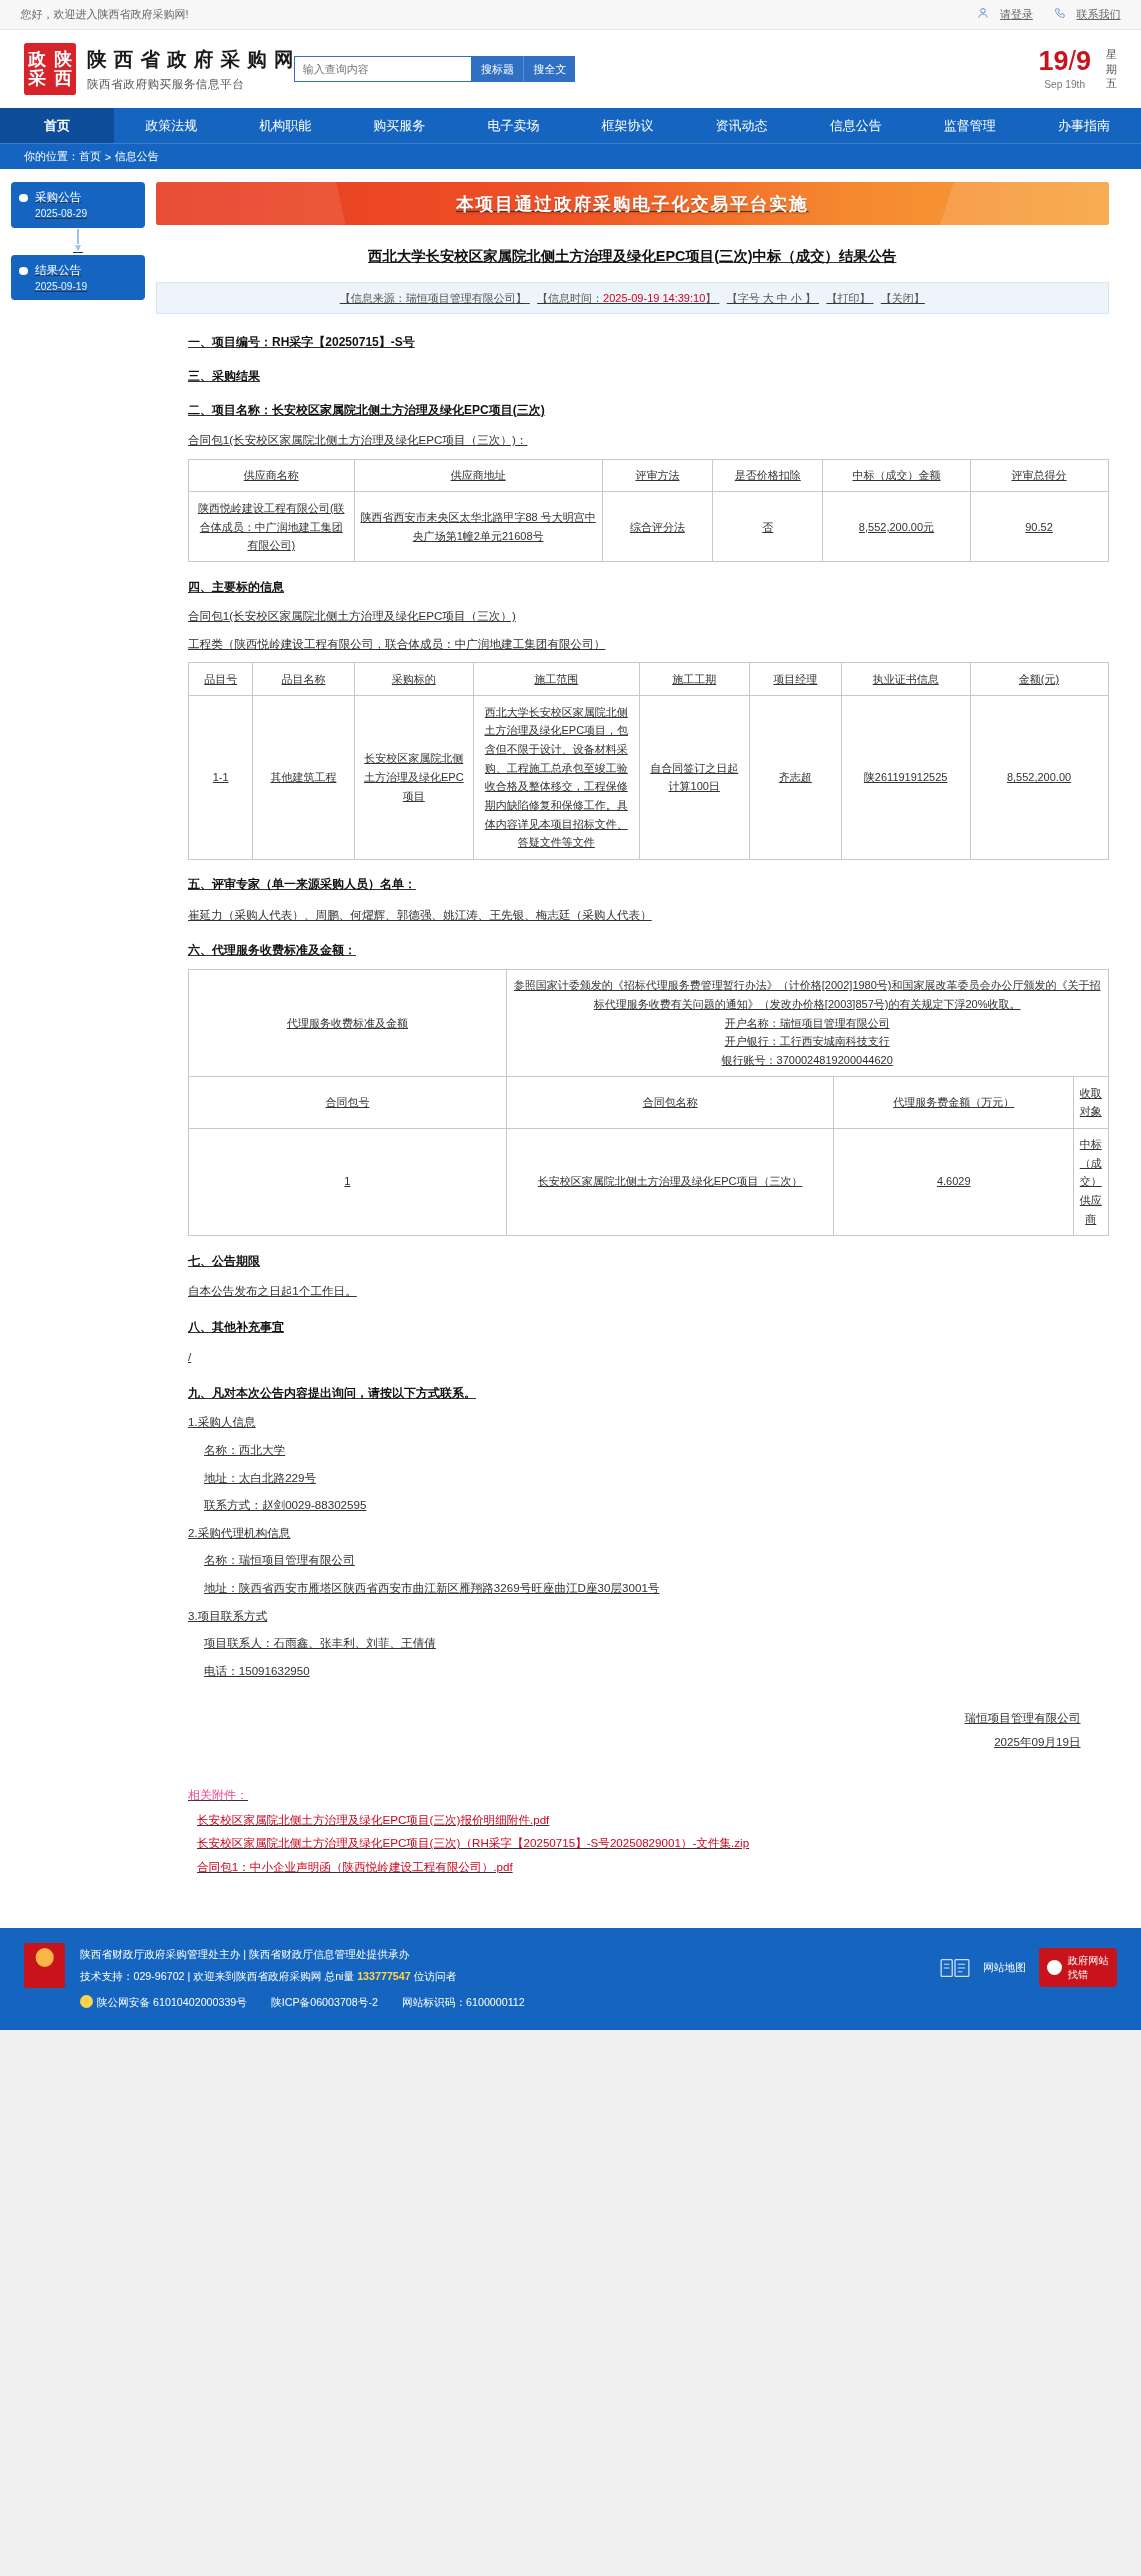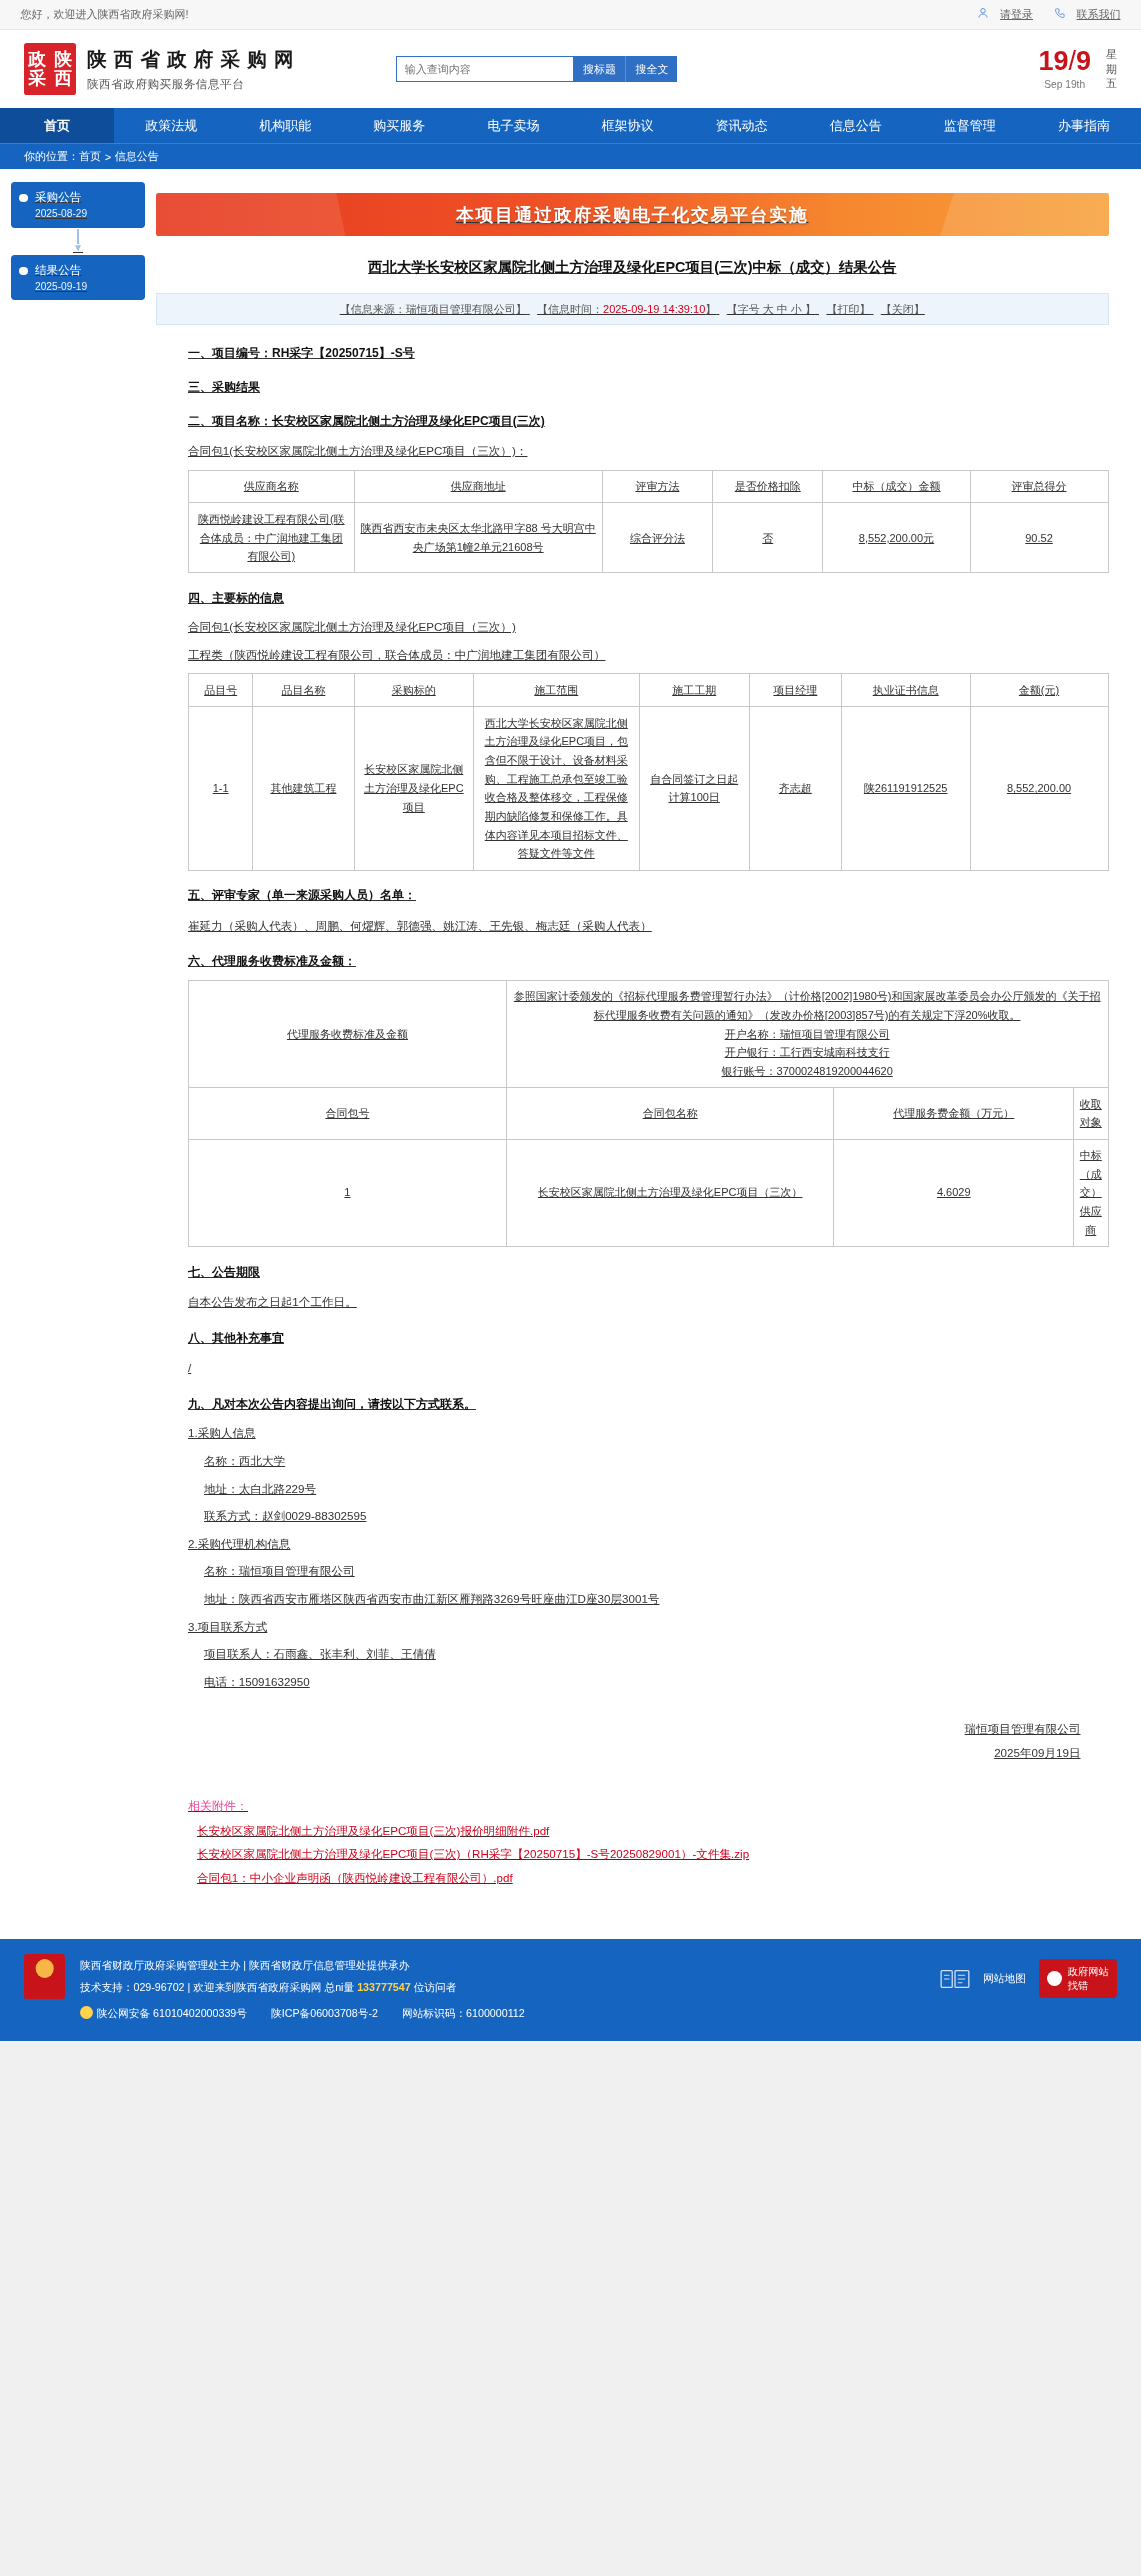--- a/index.html
+++ b/index.html
@@ -29,21 +29,21 @@
   .logo-sq {
     width:52px; height:52px; background:#d8232a; color:#fff; border-radius:2.8px;
     display:flex; flex-wrap:wrap; align-content:center; justify-content:center;
     font-weight:bold; font-size:17.7px; line-height:1.05; letter-spacing:0;
     text-align:center;
   }
   .logo-sq span { width:50%; }
   .logo-txt { margin-left:11px; }
   .logo-txt .l1 { font-size:19.5px; color:#1a1a1a; font-weight:bold; letter-spacing:0.9px;}
   .logo-txt .l2 { font-size:11.6px; color:#555; margin-top:4.7px; letter-spacing:0.5px;}
-  .search-wrap { margin-left:102px; display:flex; align-items:center; }
+  .search-wrap { display:flex; align-items:center; }
   .search-input {
     width:177px; height:26px; border:0.9px solid #2f6fc4; border-right:none;
     padding:0 7.4px; font-size:11px; color:#999; background:#fff;
     outline:none;
   }
   .search-btn {
     height:26px; min-width:52px; background:#2f6fc4; color:#fff; border:none;
     font-size:11px; cursor:pointer; padding:0 7.4px;
   }
   .search-btn.second { border-left:0.9px solid #5a8ed2; }
@@ -89,21 +89,21 @@
   }
   .connector .bar { width:1.9px; height:15px; background:#9cc2ec; margin:0 auto; }
   .connector .arw { color:#9cc2ec; font-size:10.2px; margin-top:-1.9px;}
 
   .main { flex:1; padding:13px 20.5px 28px 11px; }
 
   
   .banner {
     height:43px; border-radius:2.8px; position:relative; overflow:hidden;
     background:linear-gradient(90deg,#e63a20 0%,#ef5226 42%,#f6872f 72%,#f7a13a 100%);
-    display:flex; align-items:center; justify-content:center;margin-top:11px;
+    display:flex; align-items:center; justify-content:center;
   }
   .banner .btxt {
     color:#fff; font-size:17.7px; font-weight:bold; letter-spacing:1.9px;
     text-shadow:0 0.9px 1.9px rgba(0,0,0,.25); z-index:2;
   }
   .banner:after {
     content:""; position:absolute; right:-28px; top:-37px; width:186px; height:121px;
     background:rgba(255,255,255,.13); transform:rotate(18deg);
   }
   .banner:before {

